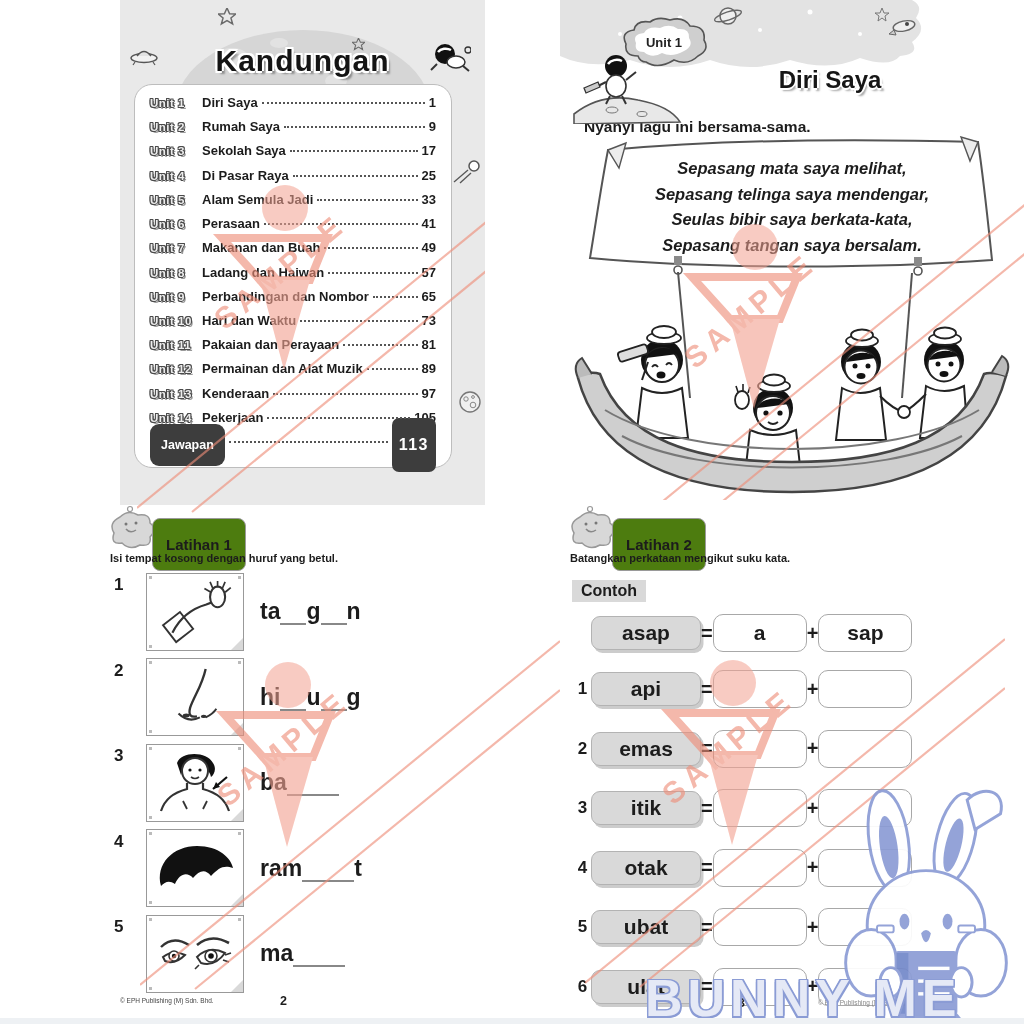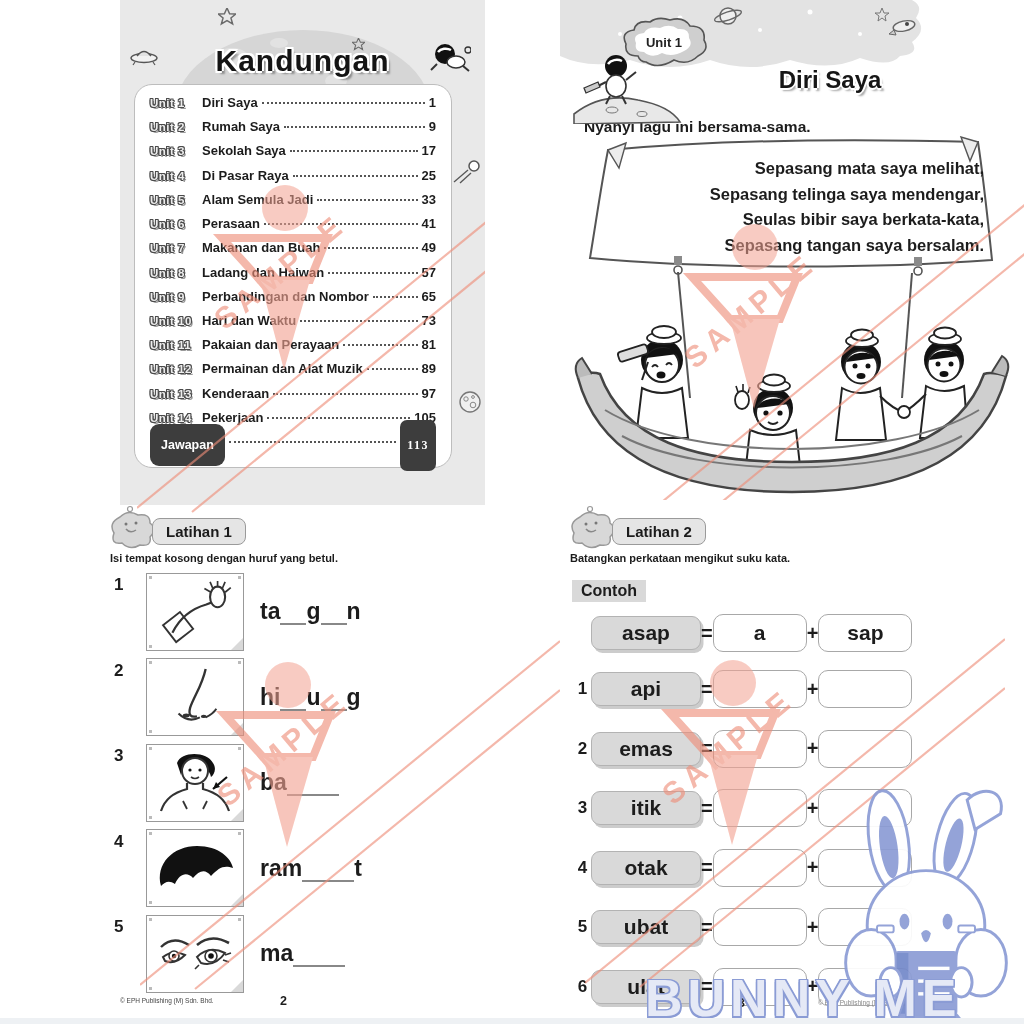--- a/index.html
+++ b/index.html
@@ -19,36 +19,36 @@
              display:flex;flex-direction:column;padding:10px 15px 9px 15px;box-sizing:border-box;}
   .toc-list{flex:1;display:flex;flex-direction:column;justify-content:space-between;}
   .toc-row{display:flex;align-items:baseline;height:22px;}
   .unit-badge{width:52px;flex:none;font-weight:900;font-size:11.5px;color:#ededed;letter-spacing:.5px;
     text-shadow:-1px 0 #4a4a4a,1px 0 #4a4a4a,0 -1px #4a4a4a,0 1px #4a4a4a,-1px -1px #4a4a4a,1px -1px #4a4a4a,-1px 1px #4a4a4a,1.8px 1.8px 0 #9a9a9a;}
   .toc-item-title{font-weight:700;font-size:13px;white-space:nowrap;}
   .toc-leader{flex:1;border-bottom:2px dotted #555;margin:0 4px;transform:translateY(-3px);min-width:12px;}
   .toc-num{font-weight:700;font-size:13px;text-align:right;}
   .jawapan-row{display:flex;align-items:center;height:26px;}
   .jawapan-badge{background:#3d3d3d;color:#fff;border-radius:9px;padding:14px 11px;font-weight:700;font-size:12.5px;}
-  .page-badge{background:#3d3d3d;color:#fff;border-radius:7px;padding:18px 7px;font-weight:700;font-size:12px;letter-spacing:1.5px;font-family:Liberation Serif, serif;}
+  .page-badge{background:#3d3d3d;color:#fff;border-radius:7px;padding:18px 7px;font-weight:700;font-size:16px;letter-spacing:1.5px;}
   .doodle{position:absolute;z-index:4;}
   
   #unit-page{left:560px;top:0;width:464px;height:500px;background:#fff;}
   .unit-title{position:absolute;left:120px;top:66px;width:300px;text-align:center;z-index:3;
     font-size:24px;font-weight:900;color:#161616;
     text-shadow:-2px 0 #fff,2px 0 #fff,0 -2px #fff,0 2px #fff,-2px -2px #fff,2px -2px #fff,2.5px 2.5px 2px rgba(0,0,0,.35);}
   .unit-instruction{position:absolute;left:24px;top:118px;font-size:15.5px;font-weight:700;z-index:3;}
-  .song-text{position:absolute;left:40px;top:156px;width:384px;text-align:right;z-index:3;
-    font-size:16.5px;font-weight:700;line-height:25.5px;}
+  .song-text{position:absolute;left:40px;top:156px;width:384px;text-align:center;z-index:3;
+    font-size:16.5px;font-weight:700;line-height:25.5px;font-style:italic;}
   .unit-cloud-label{position:absolute;left:58px;top:16px;z-index:4;}
   
   #ex1-page{left:100px;top:505px;width:460px;height:515px;background:#fff;}
   #ex2-page{left:560px;top:505px;width:464px;height:515px;background:#fff;}
   .lat-label{position:absolute;left:52px;top:13px;border:1.7px solid #9a9a9a;border-radius:8px;
-             padding:4px 13px;font-weight:700;font-size:15px;background:#e5e5e5;z-index:3;}
+             padding:17px 13px;font-weight:700;font-size:15px;background:#4d7c0f;z-index:3;}
   .blob{position:absolute;left:6px;top:0;z-index:2;}
   .ex-instruction{position:absolute;left:10px;top:47px;font-size:11px;font-weight:700;z-index:3;}
   .ex1-list{position:absolute;left:14px;top:68px;z-index:3;}
   .ex1-row{display:flex;align-items:center;gap:16px;height:77px;margin-bottom:8.5px;}
   .ex1-num{width:16px;font-size:17px;font-weight:700;align-self:flex-start;padding-top:2px;}
   .imgbox{width:96px;height:76px;border:1.5px solid #999;background:#fff;position:relative;flex:none;
           display:flex;align-items:center;justify-content:center;}
   .imgbox .dot{position:absolute;width:3px;height:3px;background:#bbb;}
   .imgbox .fold{position:absolute;right:0;bottom:0;width:0;height:0;
                 border-left:12px solid transparent;border-bottom:12px solid #d9d9d9;}

